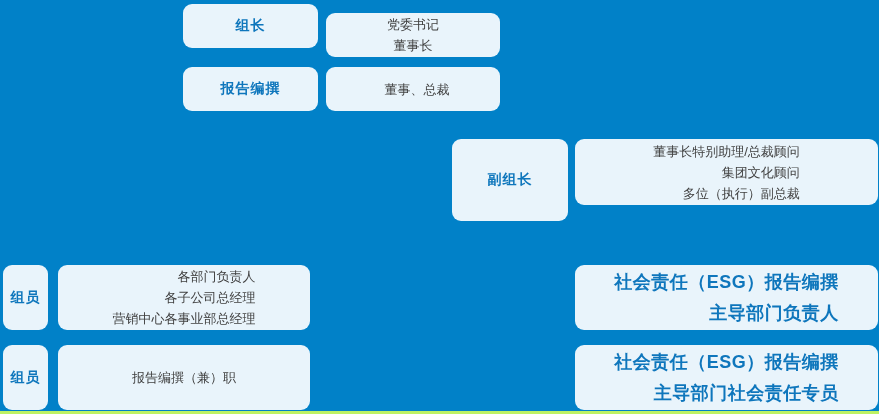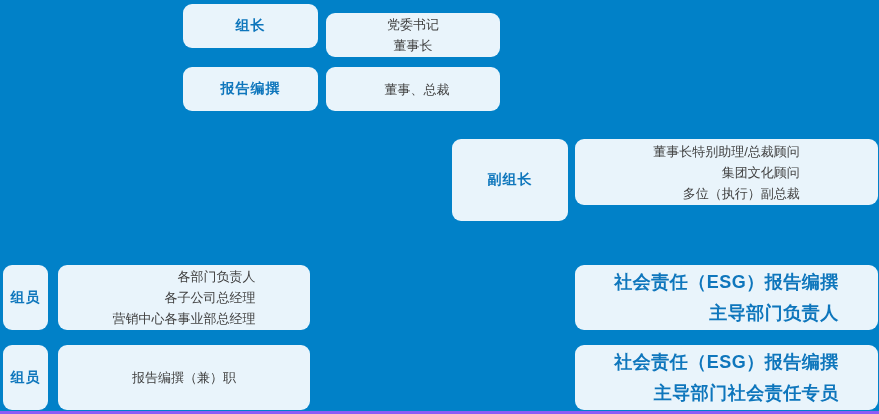--- a/index.html
+++ b/index.html
@@ -5,21 +5,21 @@
   html, body {
     margin: 0;
     padding: 0;
     background: #ffffff;
     font-family: "Liberation Sans", "DejaVu Sans", sans-serif;
   }
   .canvas {
     position: relative;
     width: 879px;
     height: 414px;
-    background: #8b5cf6;
+    background: #bef264;
     overflow: hidden;
   }
   .panel {
     position: absolute;
     left: 0; top: 0;
     width: 879px;
     height: 411px;
     background: #0181c8;
   }
   .box {

